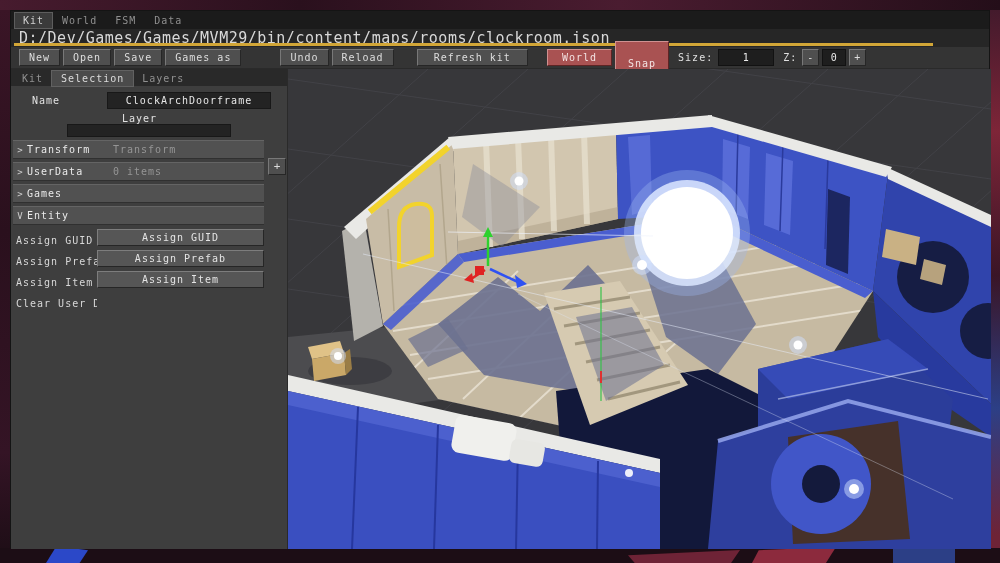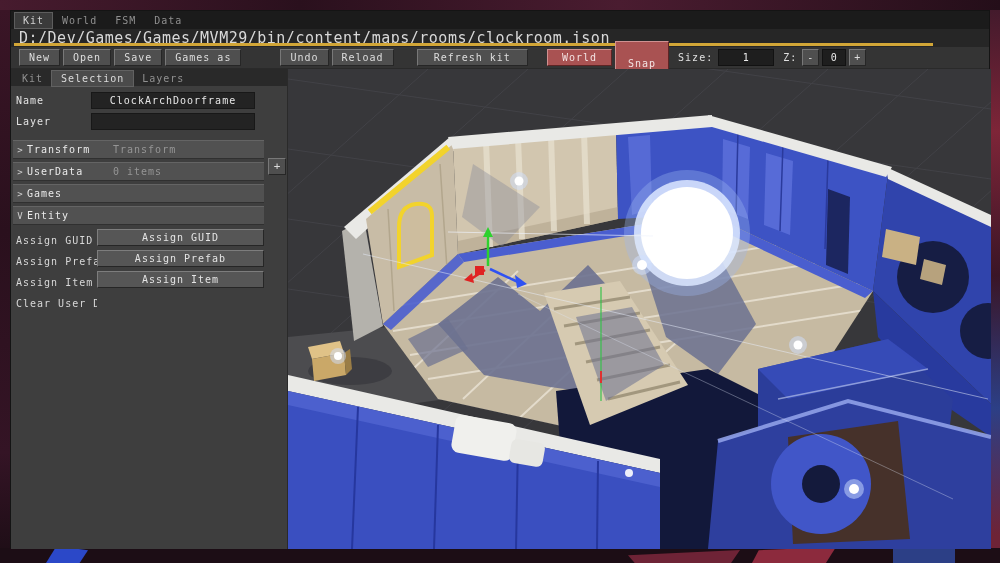--- a/index.html
+++ b/index.html
@@ -31,22 +31,22 @@
   .valbox.narrow{width:22px;}
   .ml44{margin-left:36px;} .ml20{margin-left:20px;} .ml16{margin-left:16px;}
   
   .panel{position:absolute;left:0;top:58px;width:277px;height:480px;background:#3e3e3e;
     border-right:1px solid #2a2a2a;box-sizing:border-box;}
   .tabs{height:17px;background:#292929;display:flex;align-items:flex-end;padding-left:2px;}
   .tab{font-size:10px;letter-spacing:1px;color:#909090;padding:2px 9px;}
   .tab.active{background:#4b4b4b;color:#dcdcdc;outline:1px solid #616161;}
   .fields{padding:6px 0 2px 0;}
   .frow{display:flex;align-items:center;height:17px;margin:0 0 4px 0;}
-  .frow:last-child{margin-bottom:8px;}
-  .flabel{font-size:10px;letter-spacing:1px;color:#e2e2e2;width:80px;padding-left:5px;box-sizing:border-box;}
+  .frow:last-child{margin-bottom:8px;flex-direction:column;}
+  .flabel{font-size:10px;letter-spacing:1px;color:#e2e2e2;width:80px;padding-left:5px;box-sizing:border-box;margin-left:16px;}
   .finput{width:162px;height:15px;background:#232323;border:1px solid #181818;color:#e6e6e6;
     font-family:"DejaVu Sans Mono",monospace;font-size:10px;letter-spacing:1px;text-align:center;padding:0;}
   .section{height:17px;background:#515151;border-top:1px solid #646464;border-bottom:1px solid #303030;
     margin:0 23px 3px 2px;display:flex;align-items:center;cursor:pointer;}
   .chev{font-size:9px;color:#cfcfcf;width:14px;text-align:center;}
   .slabel{font-size:10px;letter-spacing:1px;color:#eaeaea;}
   .sdetail{font-size:10px;letter-spacing:1px;color:#959595;position:absolute;left:100px;}
   .section{position:relative;}
   .plusbtn{position:absolute;left:257px;top:89px;width:18px;height:17px;background:#4f4f4f;
     border:1px solid;border-color:#787878 #262626 #262626 #787878;color:#ddd;

